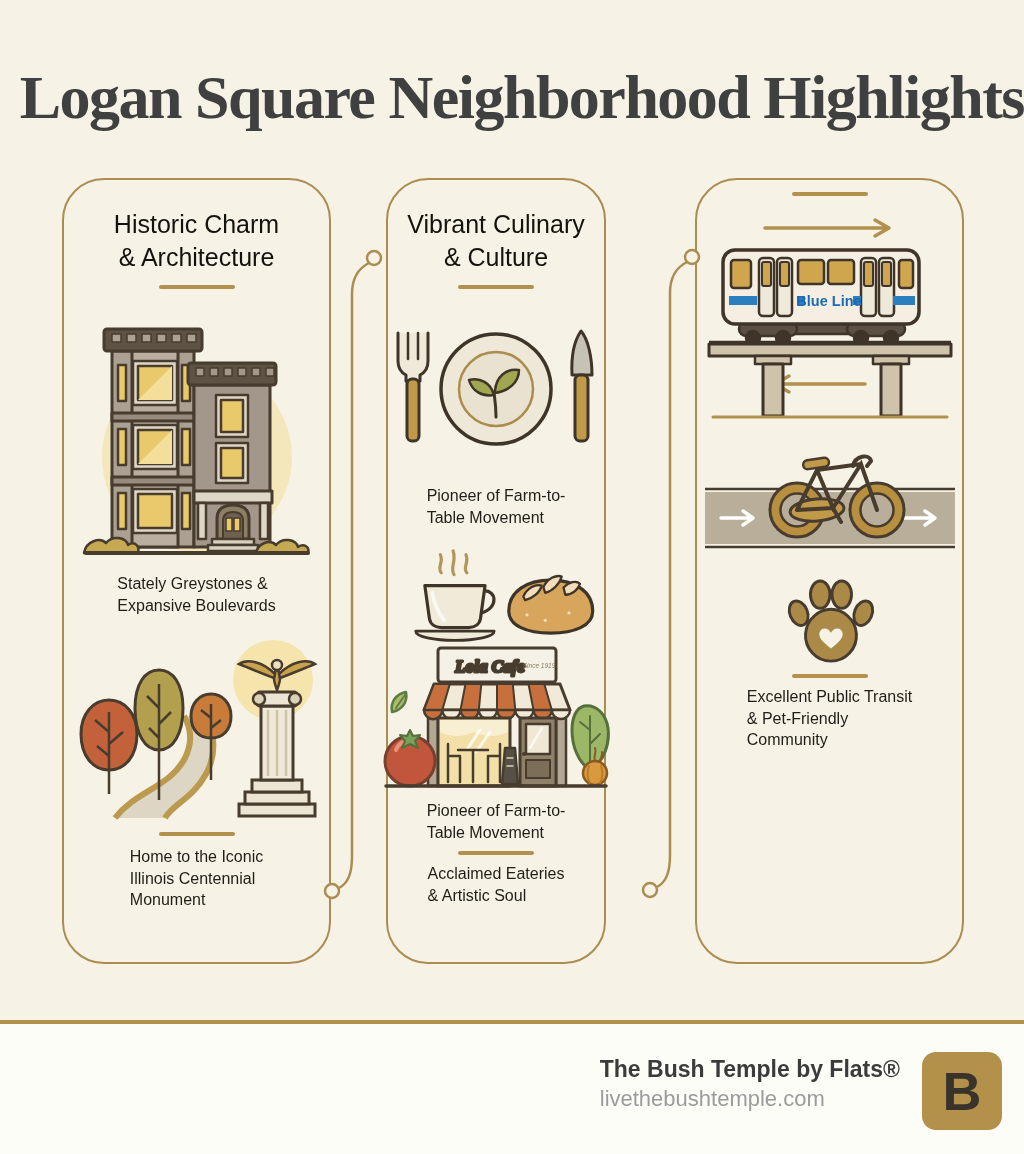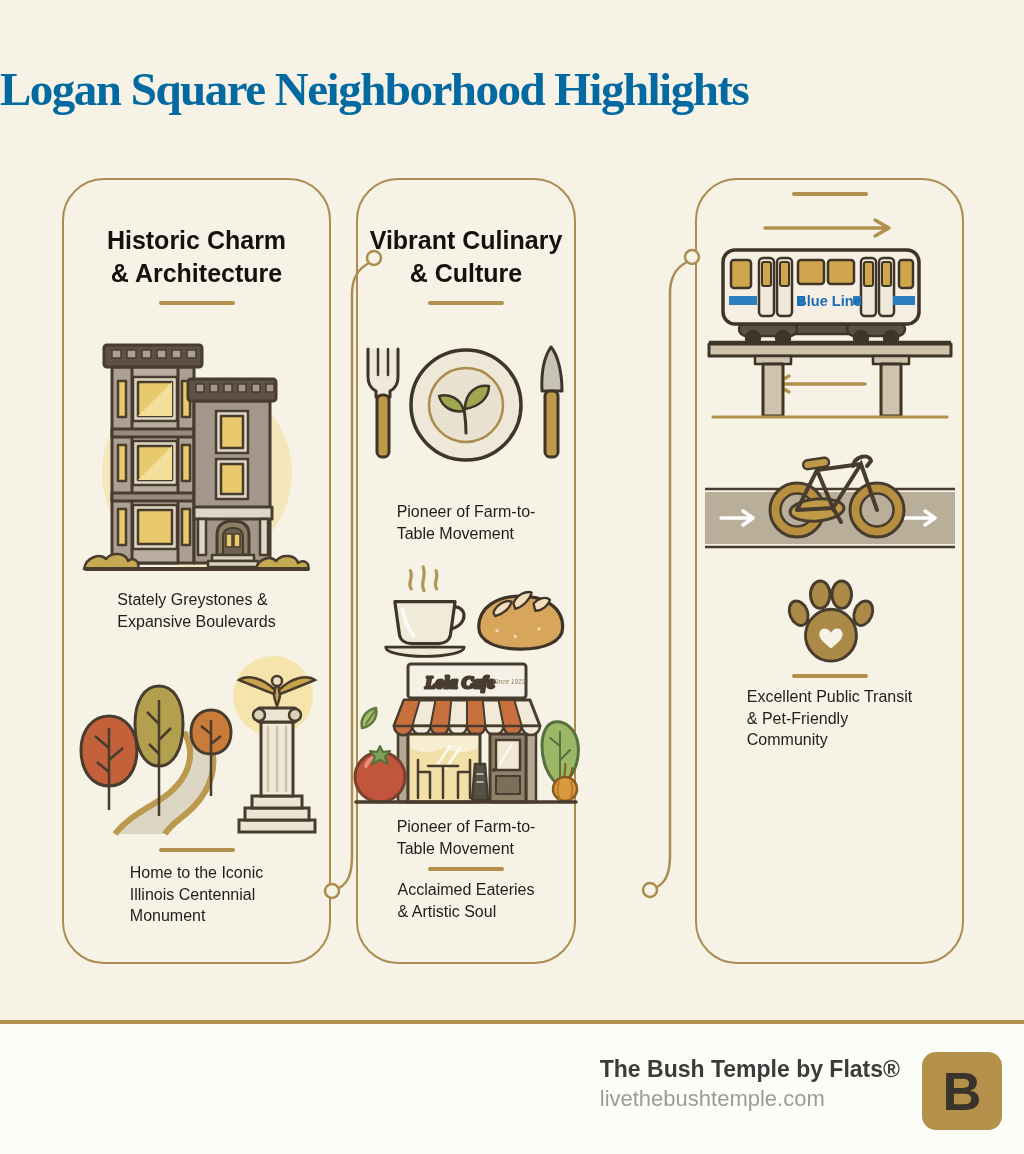--- a/index.html
+++ b/index.html
@@ -6,33 +6,33 @@
   html,body{width:1024px;height:1154px}
   body{
     position:relative;
     background:#f6f2e5;
     font-family:"Liberation Sans",sans-serif;
     overflow:hidden;
     color:#1f1d18;
   }
   .page-title{
     position:absolute;top:62px;left:0;width:100%;
-    text-align:left;
+    text-align:right;
     font-family:"Liberation Serif",serif;
-    font-weight:700;font-size:47px;letter-spacing:-1.5px;
-    color:#0369a1;
+    font-weight:700;font-size:62px;letter-spacing:-1.5px;
+    color:#404040;
   }
   .card{
     position:absolute;top:178px;height:786px;
     border:2.5px solid #ab8d51;border-radius:42px;
     display:flex;flex-direction:column;align-items:center;
   }
   .card-title{
-    margin-top:44px;
-    font-size:25px;font-weight:700;line-height:1.3;
+    margin-top:28px;
+    font-size:25px;font-weight:400;line-height:1.3;
     text-align:center;white-space:pre-line;color:#14120d;
   }
   .rule{width:76px;height:4px;background:#b2914e;border-radius:2px;margin-top:12px;flex:none}
   .caption{
     font-size:16px;line-height:1.35;text-align:left;
     white-space:pre-line;color:#201e18;
   }
   .illus{display:flex;justify-content:flex-end;flex:none}
   .connector-layer{position:absolute;left:0;top:0;width:1024px;height:1154px;pointer-events:none}
   .footer-bar{position:absolute;left:0;top:1020px;width:100%;height:4px;background:#b2914e}
@@ -155,21 +155,21 @@
       </g>
     </svg>
   </div>
 
   <div class="rule" style="margin-top:10px"></div>
   <p class="caption" style="margin-top:10px">Home to the Iconic
 Illinois Centennial
 Monument</p>
 </section>
 
-<section class="card" style="left:356px;width:220px">
+<section class="card" style="left:386px;width:220px">
   <h2 class="card-title">Vibrant Culinary
 &amp; Culture</h2>
   <div class="rule"></div>
 
   <div class="illus" style="margin-top:28px">
     <svg width="240" height="142" viewBox="0 0 240 142">
       <g stroke="#3f3428" stroke-width="3" stroke-linecap="round" stroke-linejoin="round">
         <path d="M22,16 V44 C22,52 26,56 30,58 L30,64 H44 L44,58 C48,56 52,52 52,44 V16" fill="#efe9da"></path>
         <path d="M32,16 V42 M42,16 V42" stroke-width="2.5" fill="none"></path>
         <rect x="31" y="62" width="12" height="62" rx="5" fill="#c09a48"></rect>

